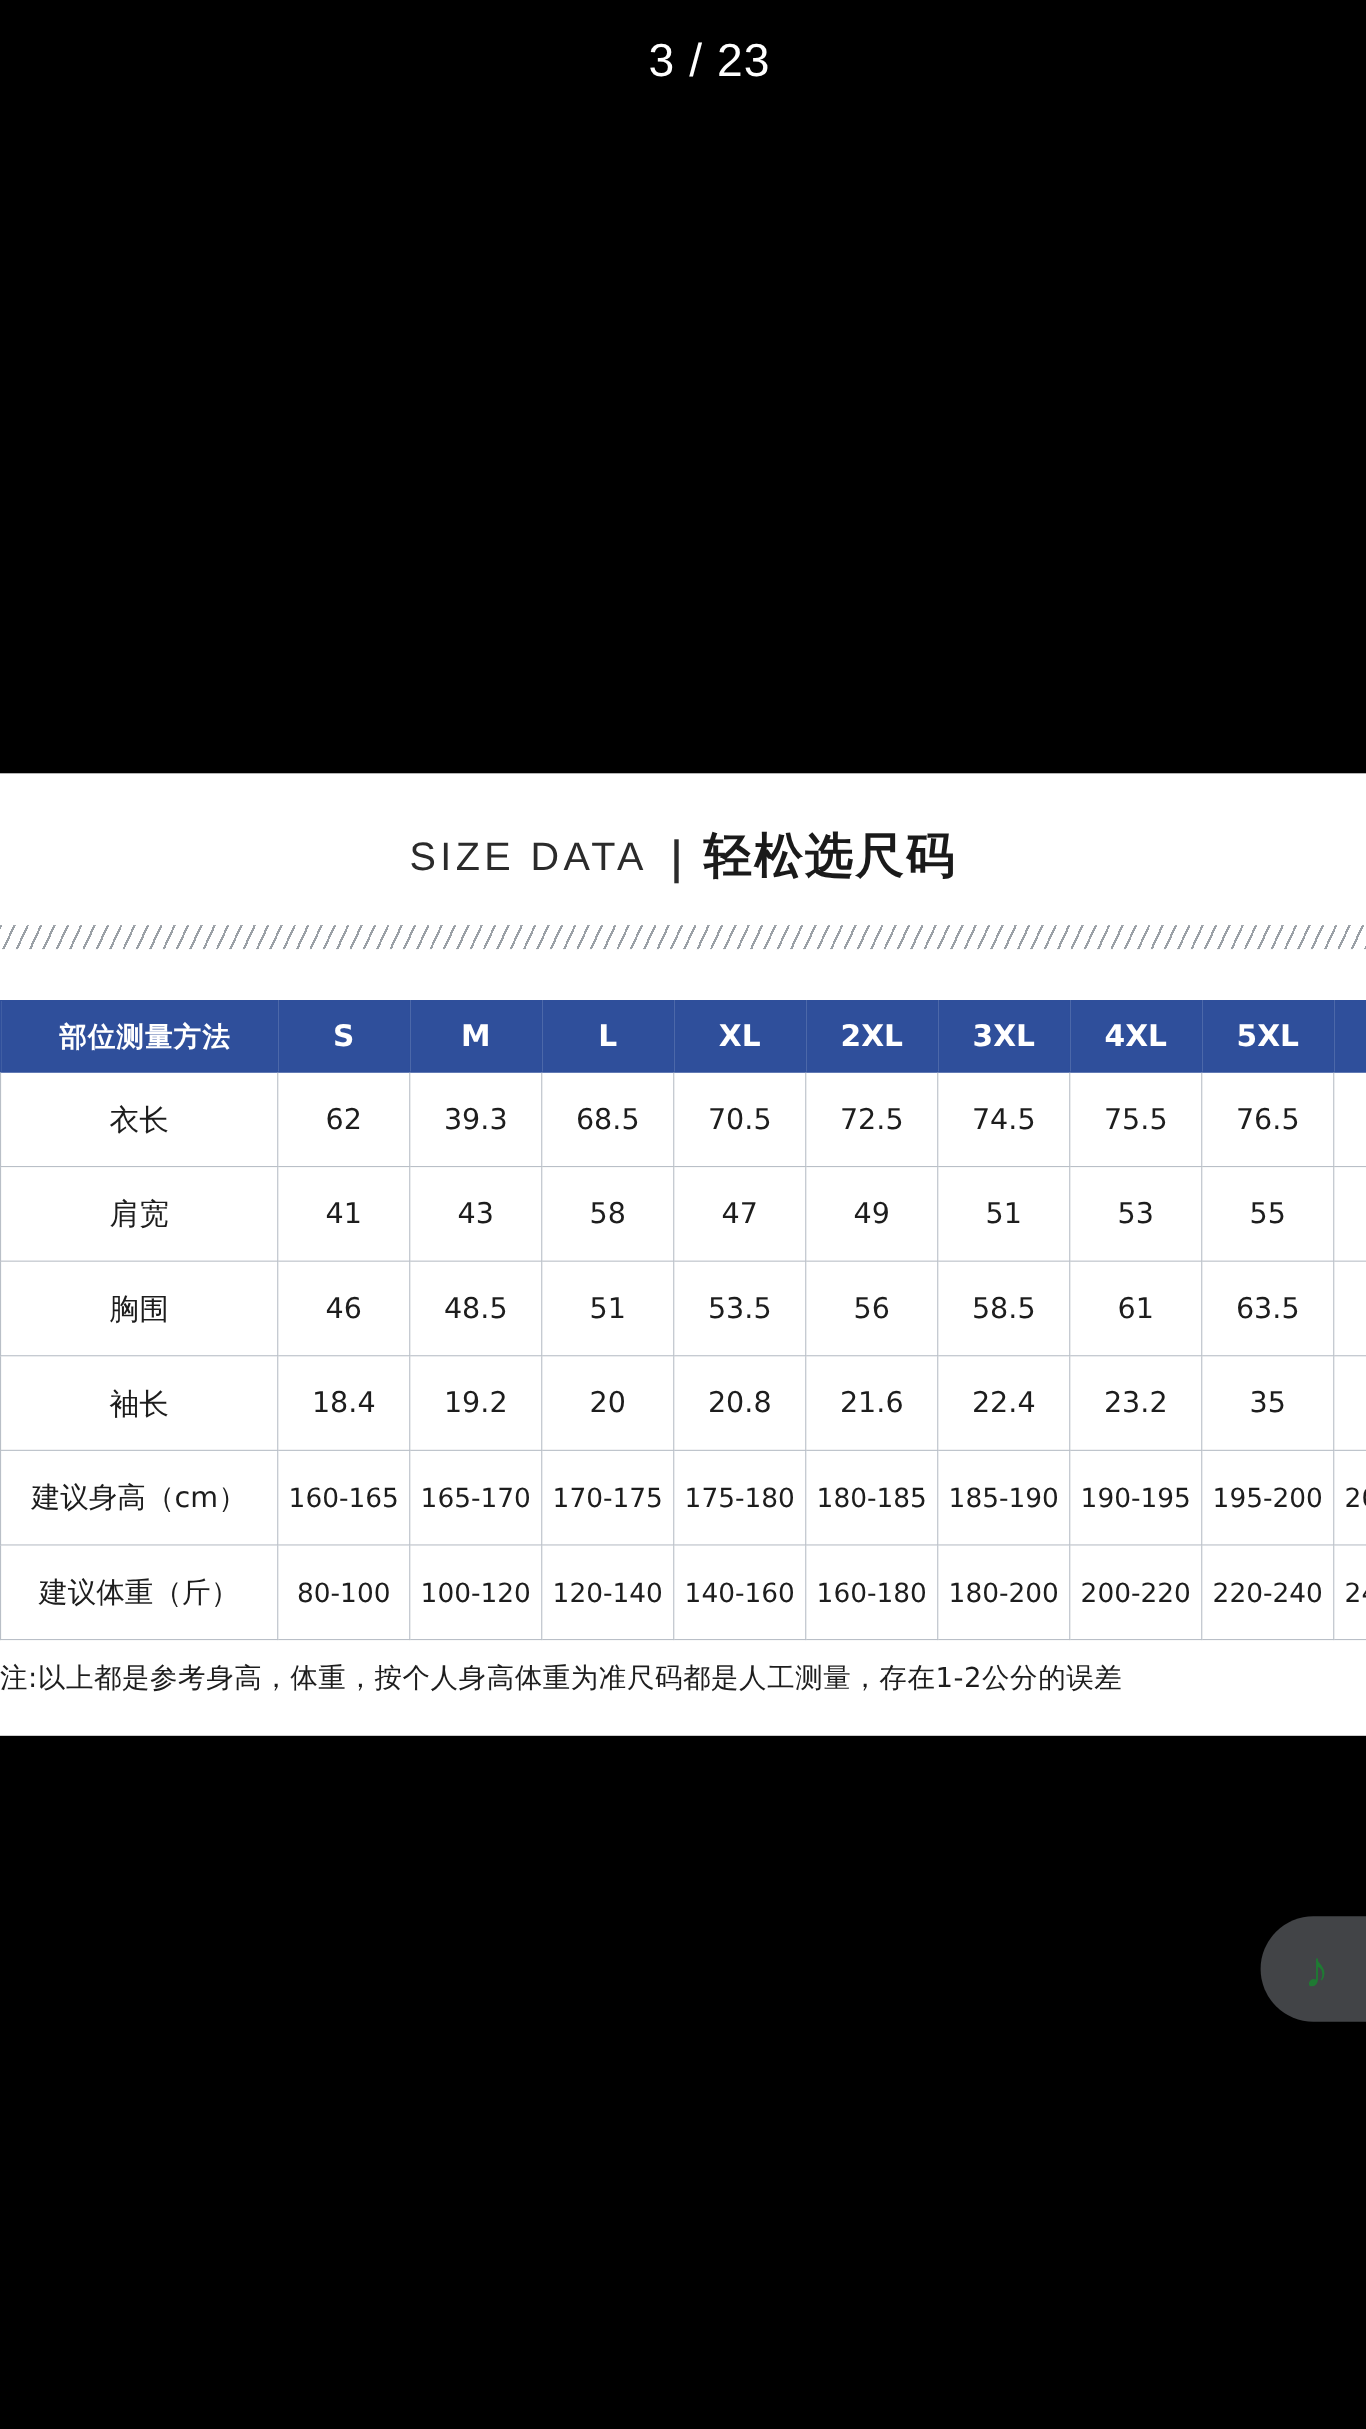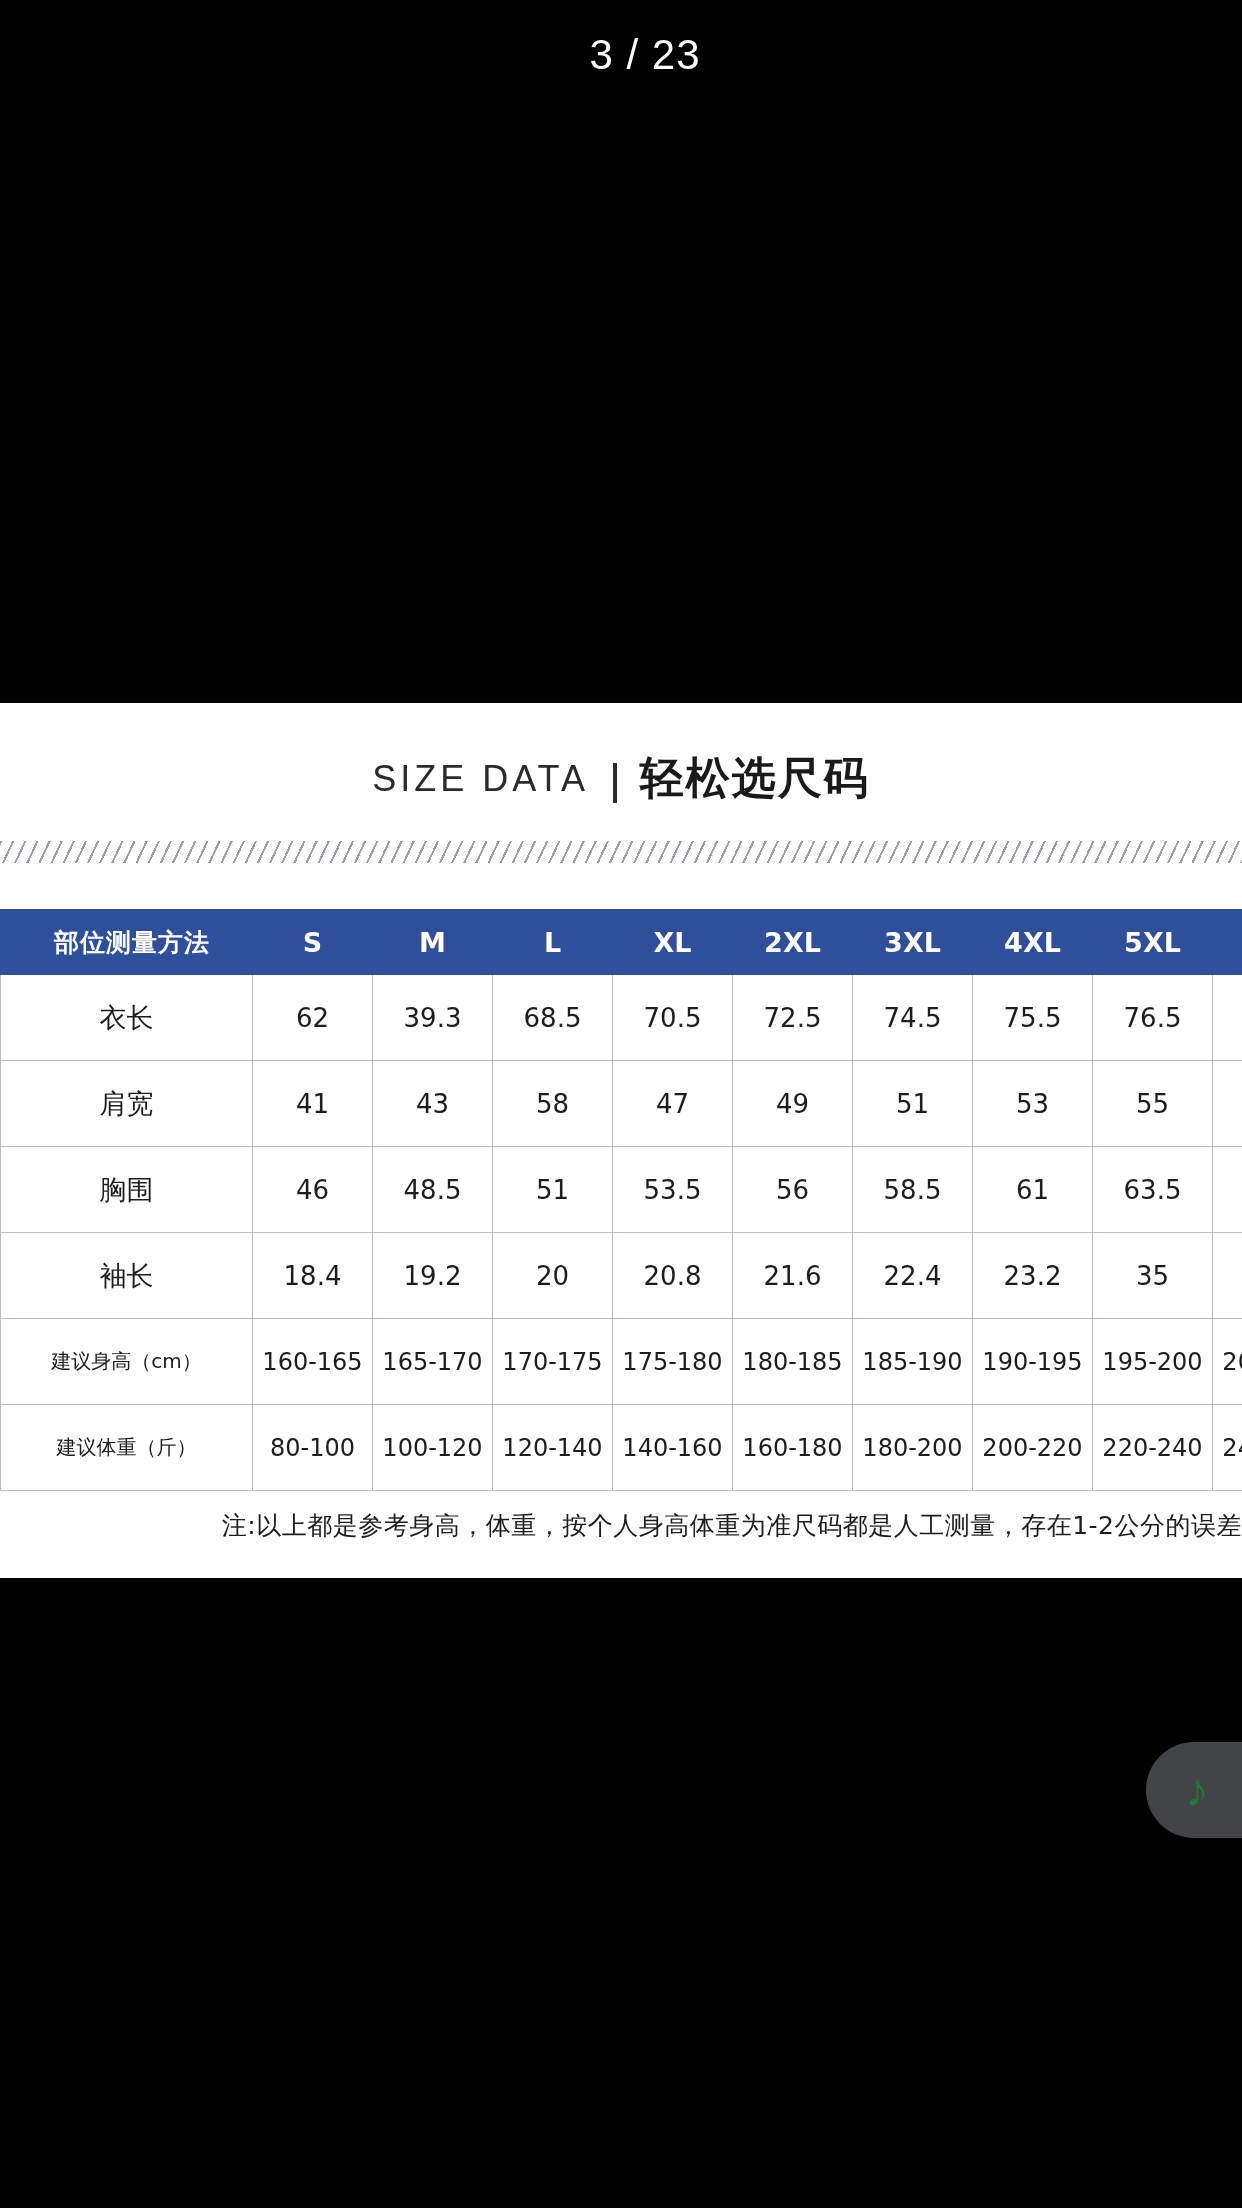--- a/index.html
+++ b/index.html
@@ -138,32 +138,32 @@
   table.size-table thead th.label-head {
     font-size: 25px;
     letter-spacing: 1px;
     padding-left: 12px;
   }
   table.size-table tbody td.row-label {
     font-size: 27px;
     text-align: center;
   }
   table.size-table tbody tr.small-label td.row-label {
-    font-size: 20px;
+    font-size: 26px;
   }
   table.size-table tbody tr.small-label td {
     font-size: 24px;
   }
 
   .note-row {
     position: absolute;
     top: 806px;
     left: 0;
     width: 1242px;
-    text-align: right;
+    text-align: left;
     font-size: 25px;
     color: #1d1d1d;
     font-family: "DejaVu Sans", sans-serif;
     letter-spacing: 0.5px;
   }
 
   
   .music-fab {
     position: absolute;
     top: 1742px;

